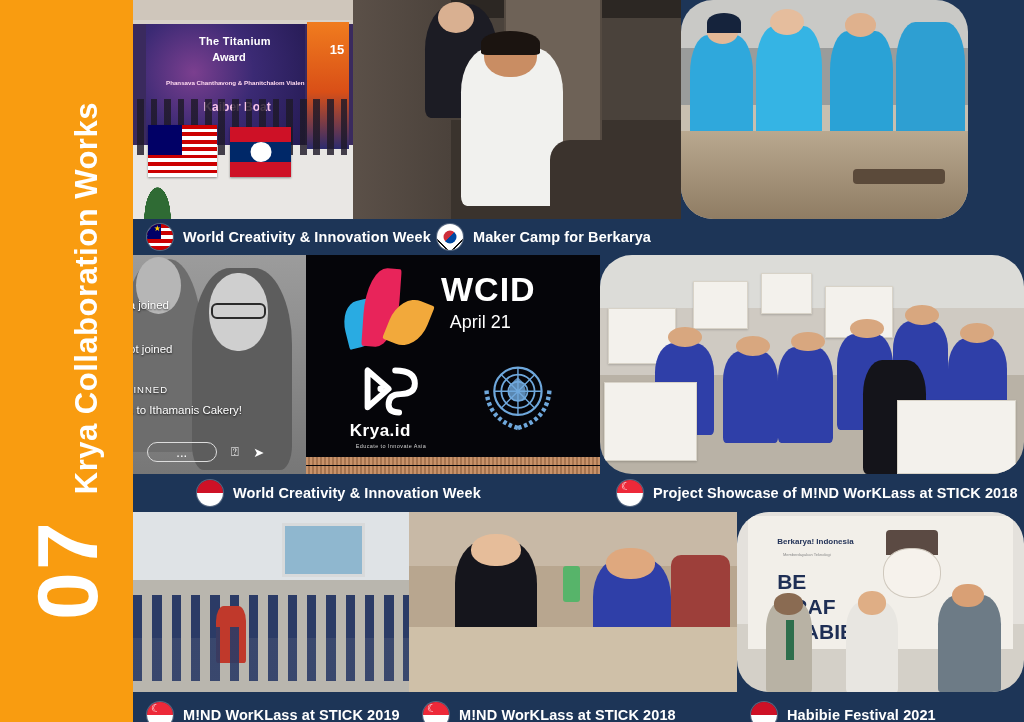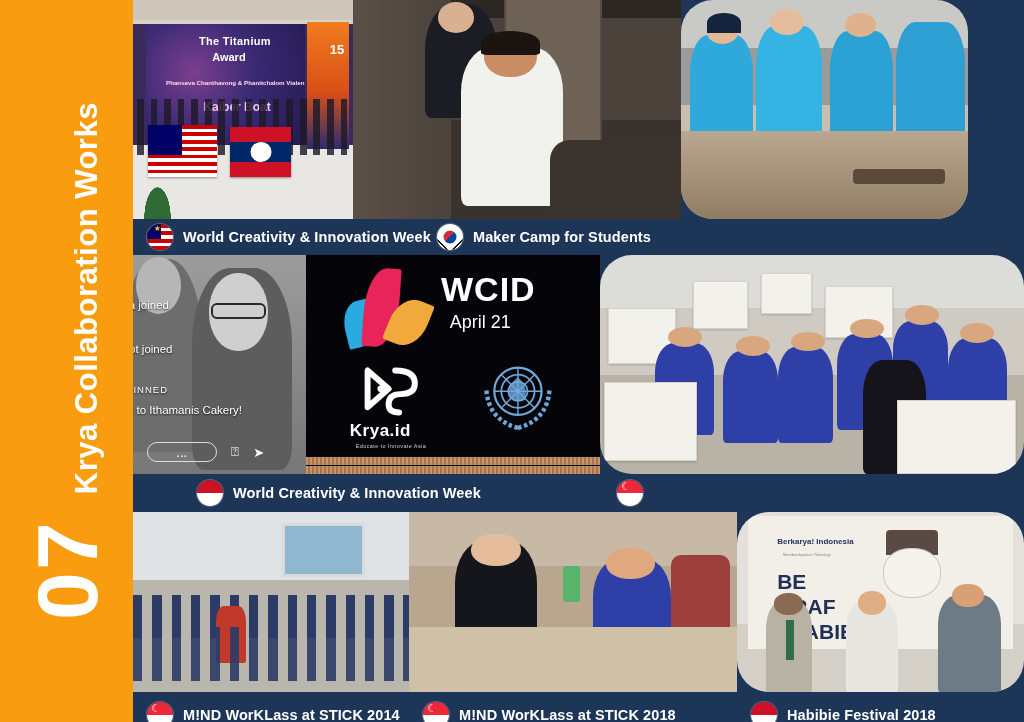--- a/index.html
+++ b/index.html
@@ -361,21 +361,21 @@
       </div>
     </div>
 
     <div class="strip s1">
       <div class="cap" style="margin-left:14px;width:290px">
         <span class="flag flag-my"></span>
         <span class="cap-txt">World Creativity &amp; Innovation Week</span>
       </div>
       <div class="cap">
         <span class="flag flag-kr"></span>
-        <span class="cap-txt">Maker Camp  for Students</span>
+        <span class="cap-txt">Maker Camp  for Berkarya</span>
       </div>
     </div>
 
     <div class="grid-row r2">
       <div class="cell c-a">
         <div class="ph p-live">
           <div class="f1"></div>
             <div class="f1h"></div>
           <div class="f2"></div>
             <div class="f2h"></div>
@@ -451,20 +451,21 @@
       </div>
     </div>
 
     <div class="strip s2">
       <div class="cap" style="margin-left:64px;width:420px">
         <span class="flag flag-id"></span>
         <span class="cap-txt">World Creativity &amp; Innovation Week</span>
       </div>
       <div class="cap">
         <span class="flag flag-sg"></span>
+        <span class="cap-txt">Project Showcase of M!ND WorKLass at STICK 2018</span>
       </div>
     </div>
 
     <div class="grid-row r3">
       <div class="cell c-a">
         <div class="ph p-hall">
           <div class="win"></div>
           <div class="row rw1"></div>
             <div class="red"></div>
             <div class="row rw2"></div>
@@ -498,26 +499,26 @@
             <div class="m2h"></div>
           <div class="m3"></div>
             <div class="m3h"></div>
         </div>
       </div>
     </div>
 
     <div class="strip s3">
       <div class="cap" style="margin-left:14px;width:276px">
         <span class="flag flag-sg"></span>
-        <span class="cap-txt">M!ND WorKLass at STICK 2014</span>
+        <span class="cap-txt">M!ND WorKLass at STICK 2019</span>
       </div>
       <div class="cap" style="width:328px">
         <span class="flag flag-sg"></span>
         <span class="cap-txt">M!ND WorKLass at STICK 2018</span>
       </div>
       <div class="cap">
         <span class="flag flag-id"></span>
-        <span class="cap-txt">Habibie Festival 2018</span>
+        <span class="cap-txt">Habibie Festival 2021</span>
       </div>
     </div>
 
   </div>
 </div>
 
 </body></html>

